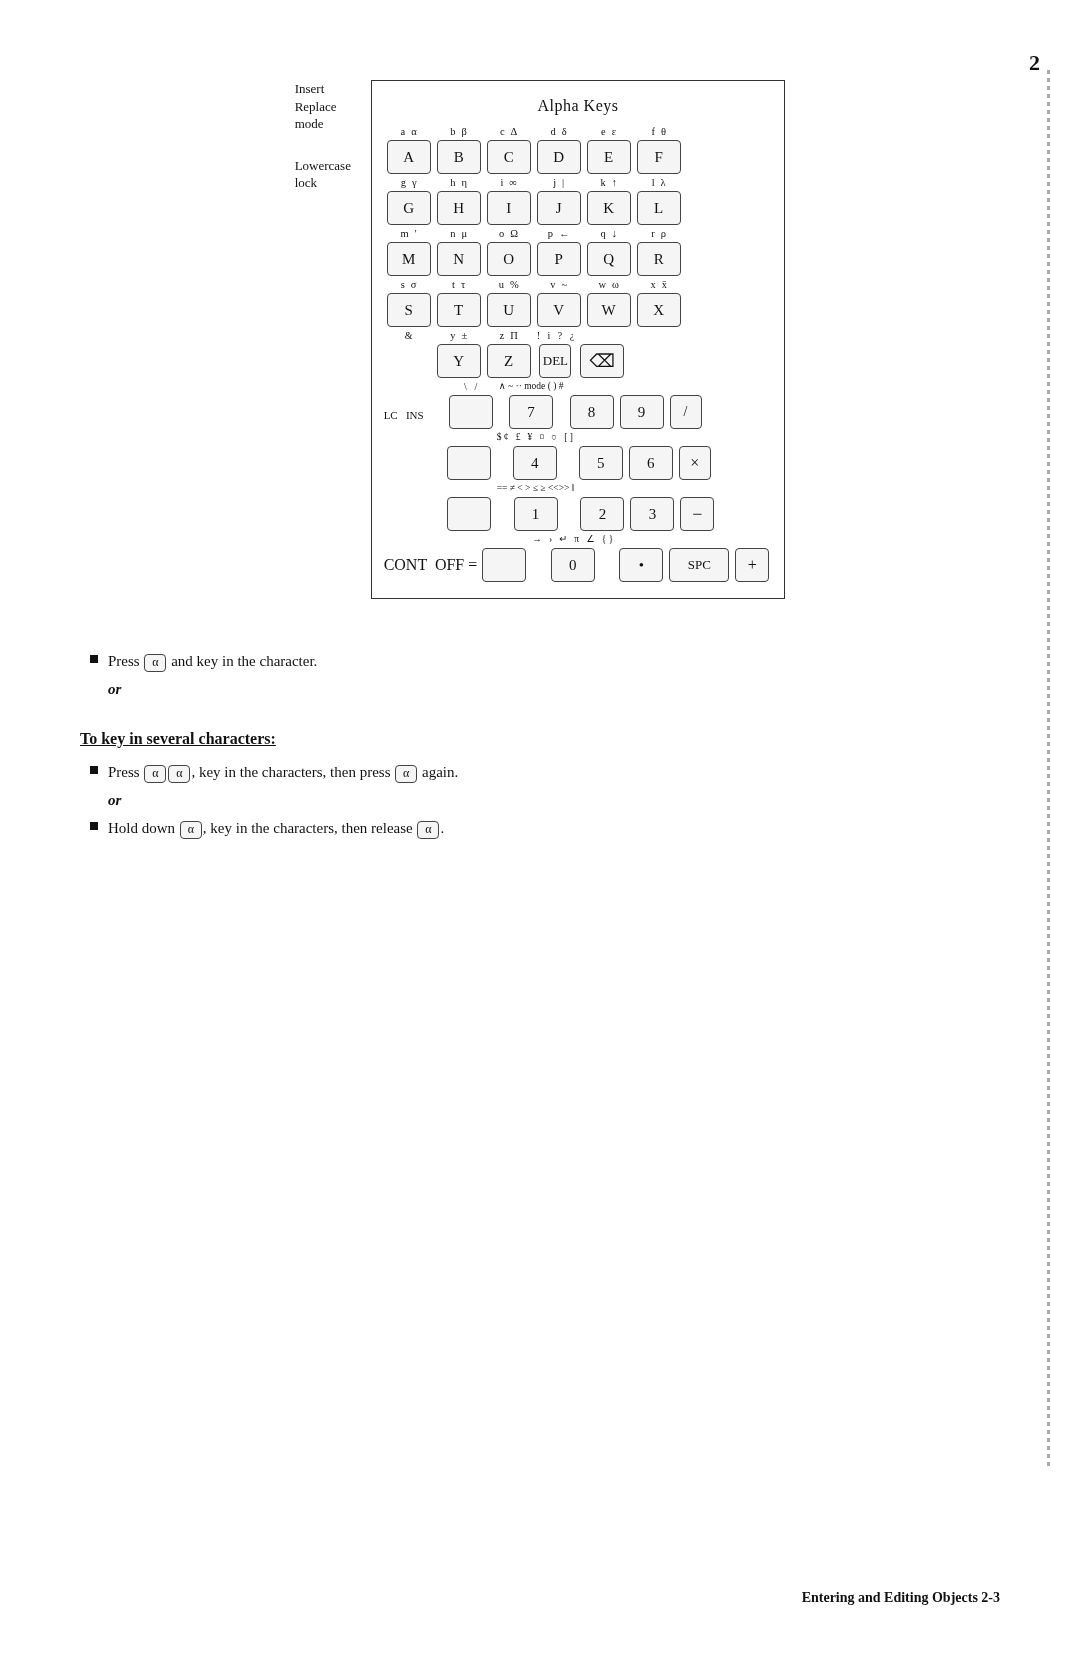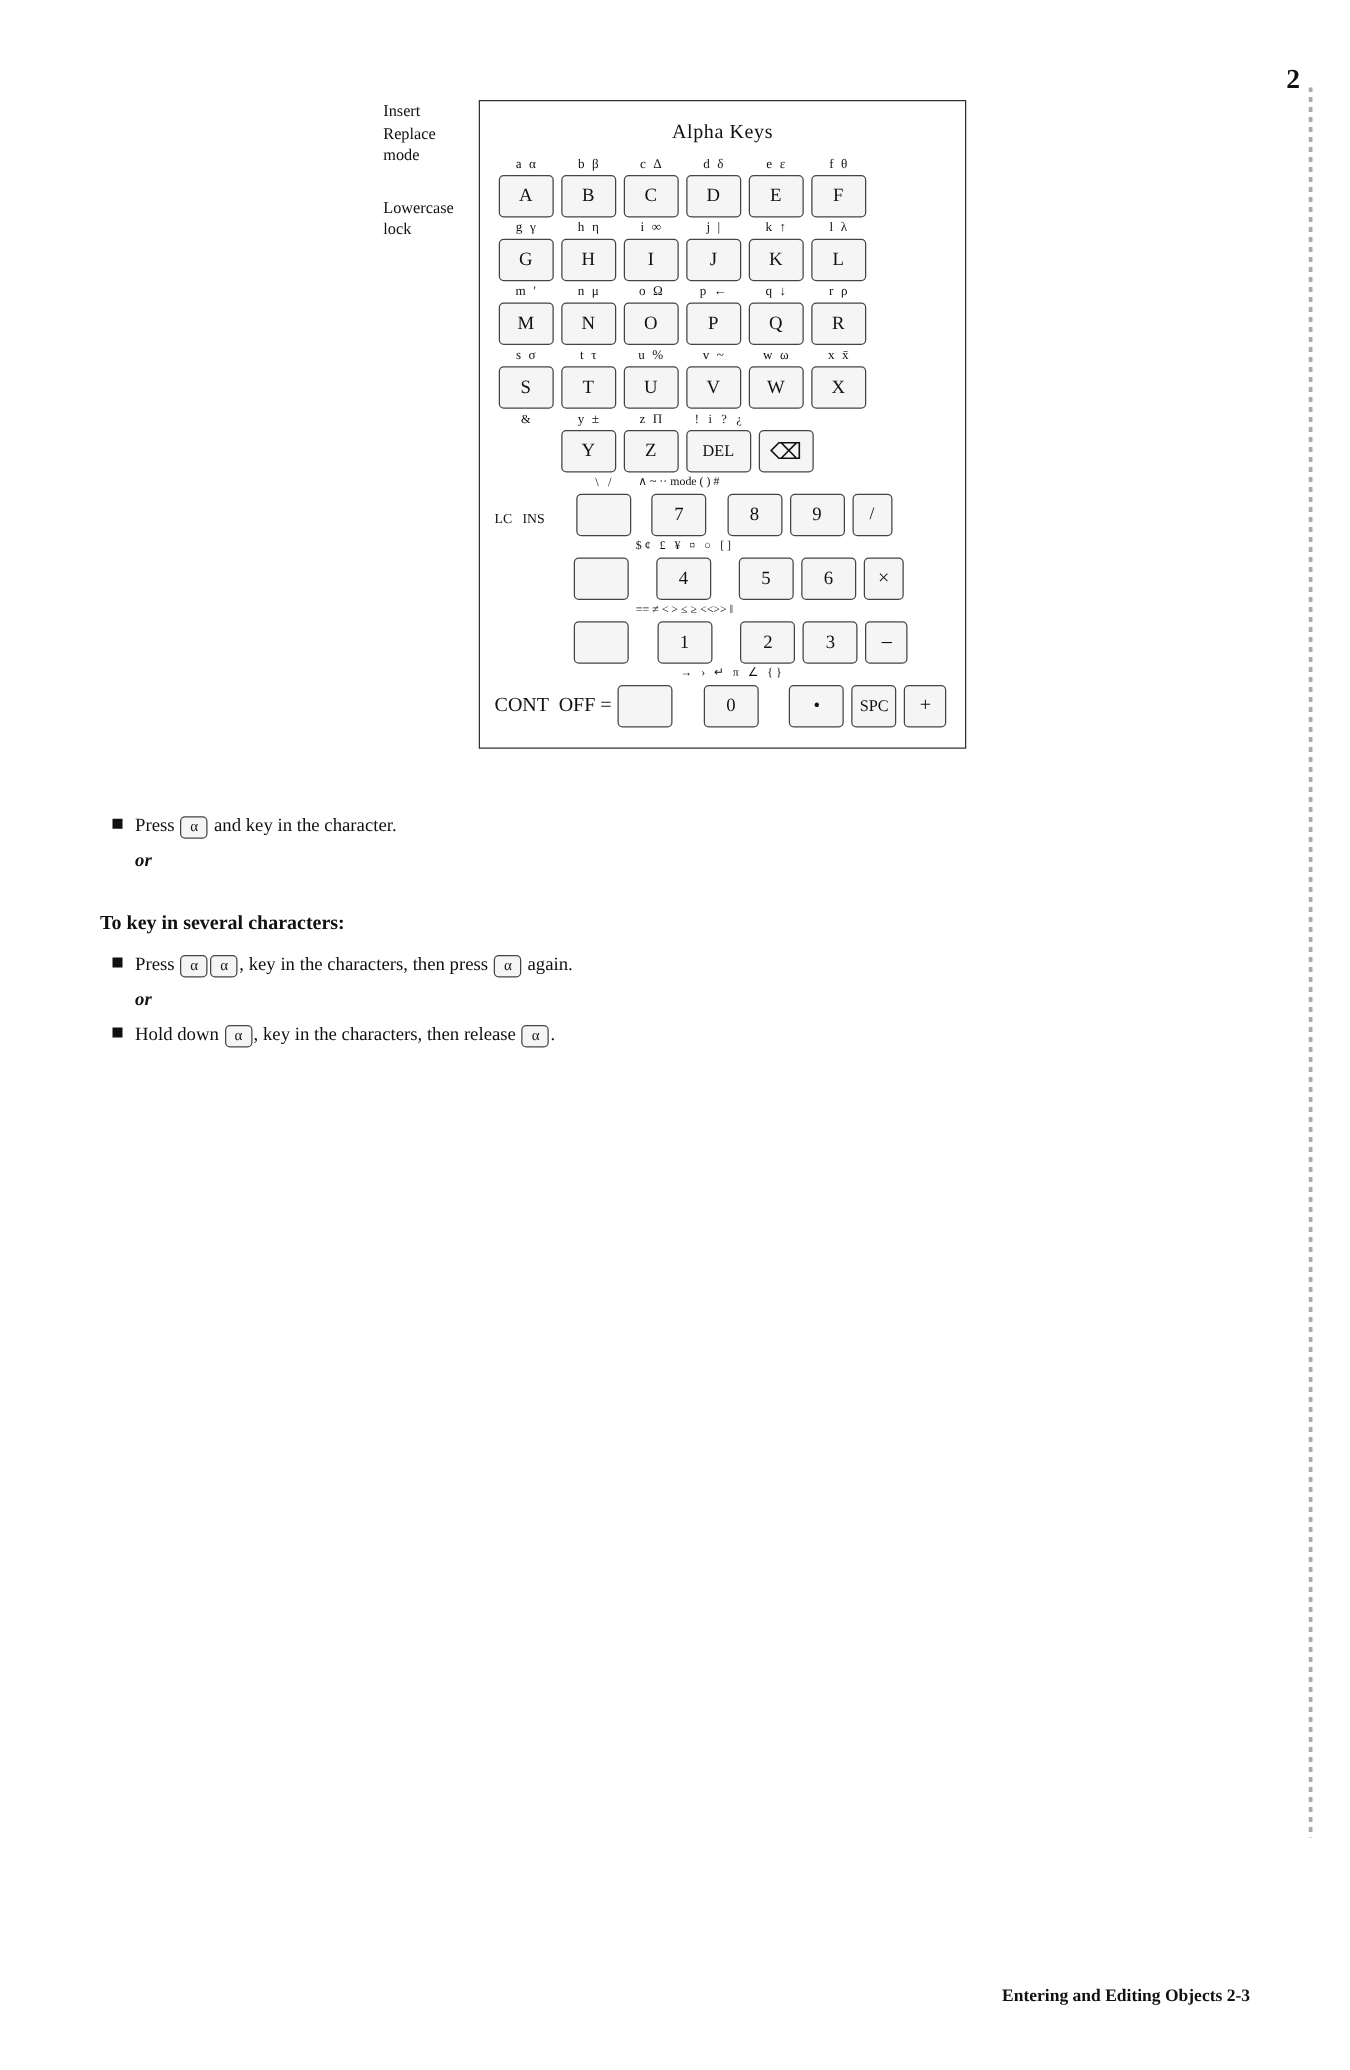--- a/index.html
+++ b/index.html
@@ -85,22 +85,22 @@
       border-radius: 4px;
       background: #f5f5f5;
       display: flex;
       align-items: center;
       justify-content: center;
       font-size: 15px;
       font-family: 'Times New Roman', serif;
     }
 
     .key-cap-std { width: 44px; height: 34px; }
-    .key-cap-del { width: 52px; height: 34px; font-size: 12px; }
-    .key-cap-spc { width: 36px; height: 34px; font-size: 12px; }
+    .key-cap-del { width: 32px; height: 34px; font-size: 12px; }
+    .key-cap-spc { width: 60px; height: 34px; font-size: 12px; }
     .key-cap-slash { width: 32px; height: 34px; font-size: 14px; }
     .key-cap-plus { width: 34px; height: 34px; font-size: 16px; }
     .key-cap-minus { width: 34px; height: 34px; font-size: 18px; }
     .key-cap-empty { width: 44px; height: 34px; }
 
     
     .text-section {
       margin-top: 10px;
       font-size: 15px;
       line-height: 1.7;
@@ -498,21 +498,21 @@
   <ul class="bullet-list">
     <li>
       <span class="bullet-square"></span>
       <span>Press <span class="inline-key">α</span> and key in the character.</span>
     </li>
     <li>
       <span style="margin-left:18px;font-style:italic;font-weight:bold;">or</span>
     </li>
   </ul>
 
-  <div class="section-heading" style="margin-top:24px;">To key in several characters:</div>
+  <div class="section-heading" style="margin-top:24px;text-decoration:underline;">To key in several characters:</div>
   <ul class="bullet-list">
     <li>
       <span class="bullet-square"></span>
       <span>Press <span class="inline-key">α</span><span class="inline-key">α</span>, key in the characters, then press <span class="inline-key">α</span> again.</span>
     </li>
     <li>
       <span style="margin-left:18px;font-style:italic;font-weight:bold;">or</span>
     </li>
     <li>
       <span class="bullet-square"></span>

